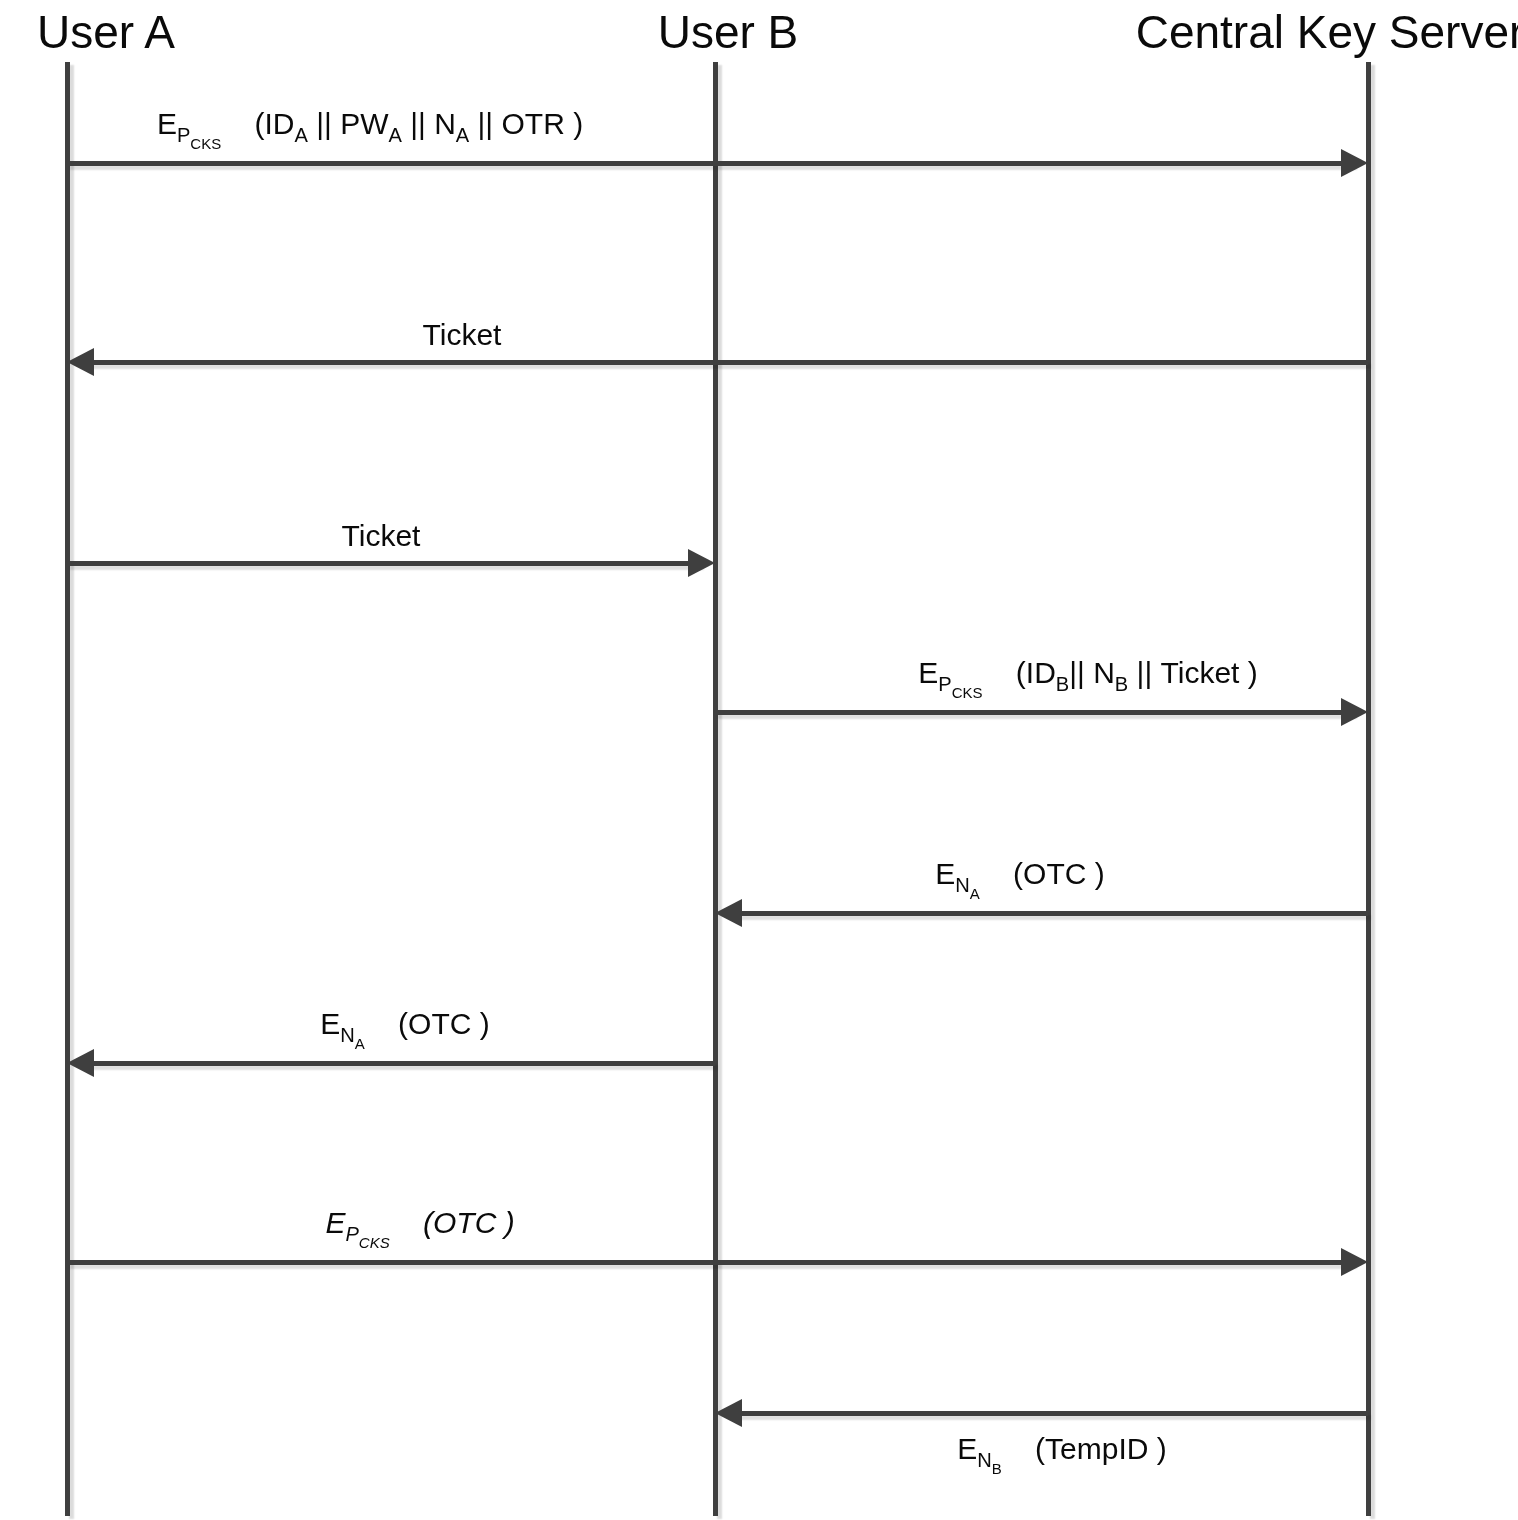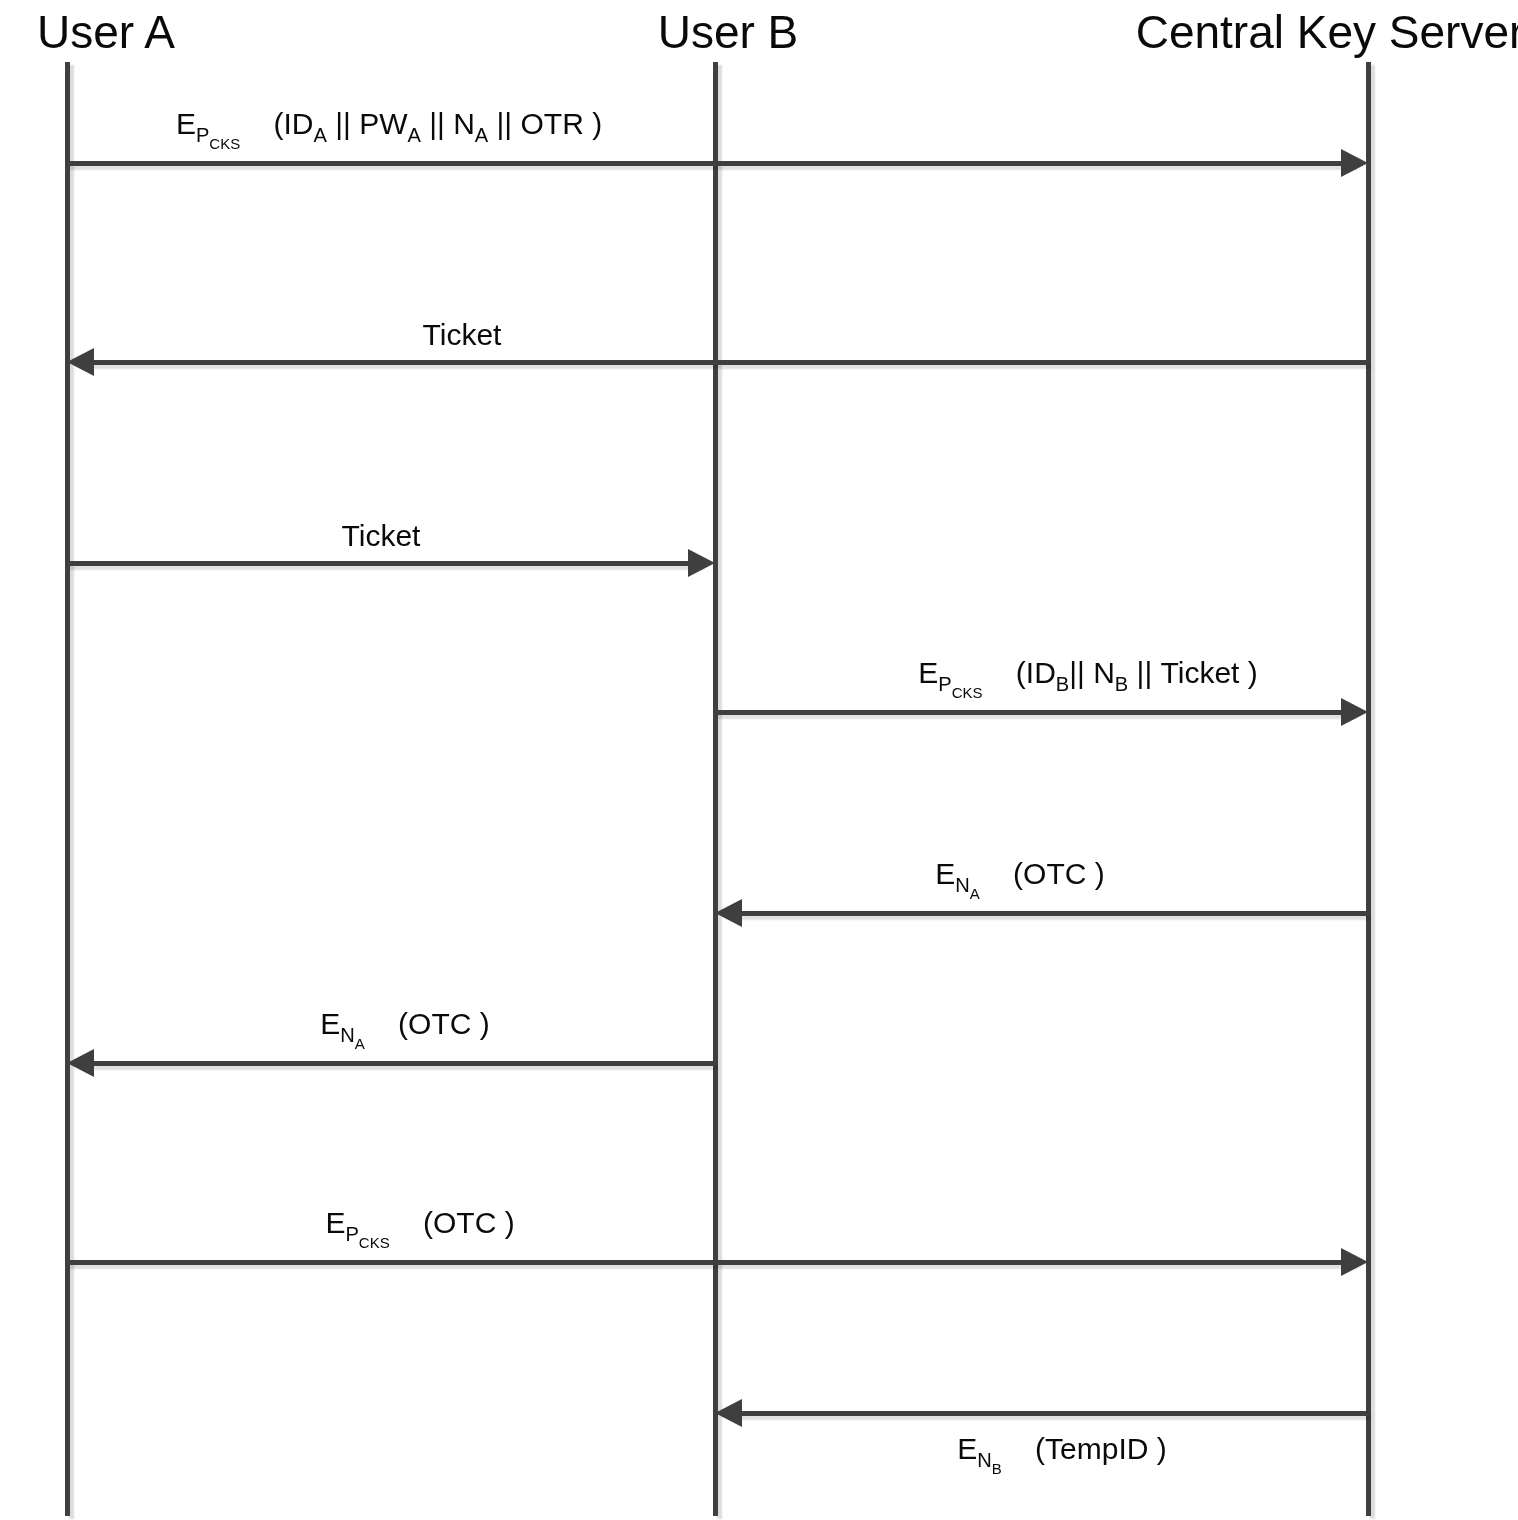--- a/index.html
+++ b/index.html
@@ -63,36 +63,36 @@
       <div class="actor-title" style="left: 70px; margin-left: 36px;">User A</div>
       <div class="lifeline" style="left: 64.5px; top: 62px; height: 1454px;"></div>
       <div class="actor-title" style="left: 728px;">User B</div>
       <div class="lifeline" style="left: 712.5px; top: 62px; height: 1454px;"></div>
       <div class="actor-title" style="left: 1330px;">Central Key Server</div>
       <div class="lifeline" style="left: 1365.5px; top: 62px; height: 1454px;"></div>
     </div>
   <div id="messages-layer">
       <div class="msg-line" style="left: 67px; top: 160.5px; width: 1287px;"></div>
       <div class="arrow-head right" style="top: 149px; left: 1341px;"></div>
-      <div class="msg-label" style="left: 389px; top: 152px;"><span>E</span><span class="s1">P</span><span class="s2">CKS</span><span>&nbsp;&nbsp;&nbsp;&nbsp;(ID</span><span class="s1">A</span><span>&nbsp;||&nbsp;PW</span><span class="s1">A</span><span>&nbsp;||&nbsp;N</span><span class="s1">A</span><span>&nbsp;||&nbsp;OTR&nbsp;)</span></div>
+      <div class="msg-label" style="left: 370px; top: 152px;"><span>E</span><span class="s1">P</span><span class="s2">CKS</span><span>&nbsp;&nbsp;&nbsp;&nbsp;(ID</span><span class="s1">A</span><span>&nbsp;||&nbsp;PW</span><span class="s1">A</span><span>&nbsp;||&nbsp;N</span><span class="s1">A</span><span>&nbsp;||&nbsp;OTR&nbsp;)</span></div>
       <div class="msg-line" style="left: 81px; top: 359.5px; width: 1287px;"></div>
       <div class="arrow-head left" style="top: 348px; left: 67px;"></div>
       <div class="msg-label" style="left: 462px; top: 351px;"><span>Ticket</span></div>
       <div class="msg-line" style="left: 67px; top: 560.5px; width: 634px;"></div>
       <div class="arrow-head right" style="top: 549px; left: 688px;"></div>
       <div class="msg-label" style="left: 381px; top: 552px;"><span>Ticket</span></div>
       <div class="msg-line" style="left: 715px; top: 709.5px; width: 639px;"></div>
       <div class="arrow-head right" style="top: 698px; left: 1341px;"></div>
       <div class="msg-label" style="left: 1088px; top: 701px;"><span>E</span><span class="s1">P</span><span class="s2">CKS</span><span>&nbsp;&nbsp;&nbsp;&nbsp;(ID</span><span class="s1">B</span><span>||&nbsp;N</span><span class="s1">B</span><span>&nbsp;||&nbsp;Ticket&nbsp;)</span></div>
       <div class="msg-line" style="left: 729px; top: 910.5px; width: 639px;"></div>
       <div class="arrow-head left" style="top: 899px; left: 715px;"></div>
       <div class="msg-label" style="left: 1020px; top: 902px;"><span>E</span><span class="s1">N</span><span class="s2">A</span><span>&nbsp;&nbsp;&nbsp;&nbsp;(OTC&nbsp;)</span></div>
       <div class="msg-line" style="left: 81px; top: 1060.5px; width: 634px;"></div>
       <div class="arrow-head left" style="top: 1049px; left: 67px;"></div>
       <div class="msg-label" style="left: 405px; top: 1052px;"><span>E</span><span class="s1">N</span><span class="s2">A</span><span>&nbsp;&nbsp;&nbsp;&nbsp;(OTC&nbsp;)</span></div>
       <div class="msg-line" style="left: 67px; top: 1259.5px; width: 1287px;"></div>
       <div class="arrow-head right" style="top: 1248px; left: 1341px;"></div>
-      <div class="msg-label" style="left: 420px; top: 1251px;"><span>E</span><span class="s1">P</span><span class="s2">CKS</span><span>&nbsp;&nbsp;&nbsp;&nbsp;(OTC&nbsp;)</span></div>
+      <div class="msg-label" style="left: 420px; top: 1251px; font-style: italic;"><span>E</span><span class="s1">P</span><span class="s2">CKS</span><span>&nbsp;&nbsp;&nbsp;&nbsp;(OTC&nbsp;)</span></div>
       <div class="msg-line" style="left: 729px; top: 1410.5px; width: 639px;"></div>
       <div class="arrow-head left" style="top: 1399px; left: 715px;"></div>
       <div class="msg-label" style="left: 1062px; top: 1477px;"><span>E</span><span class="s1">N</span><span class="s2">B</span><span>&nbsp;&nbsp;&nbsp;&nbsp;(TempID&nbsp;)</span></div>
     </div>
 </div>
 
 </body></html>

